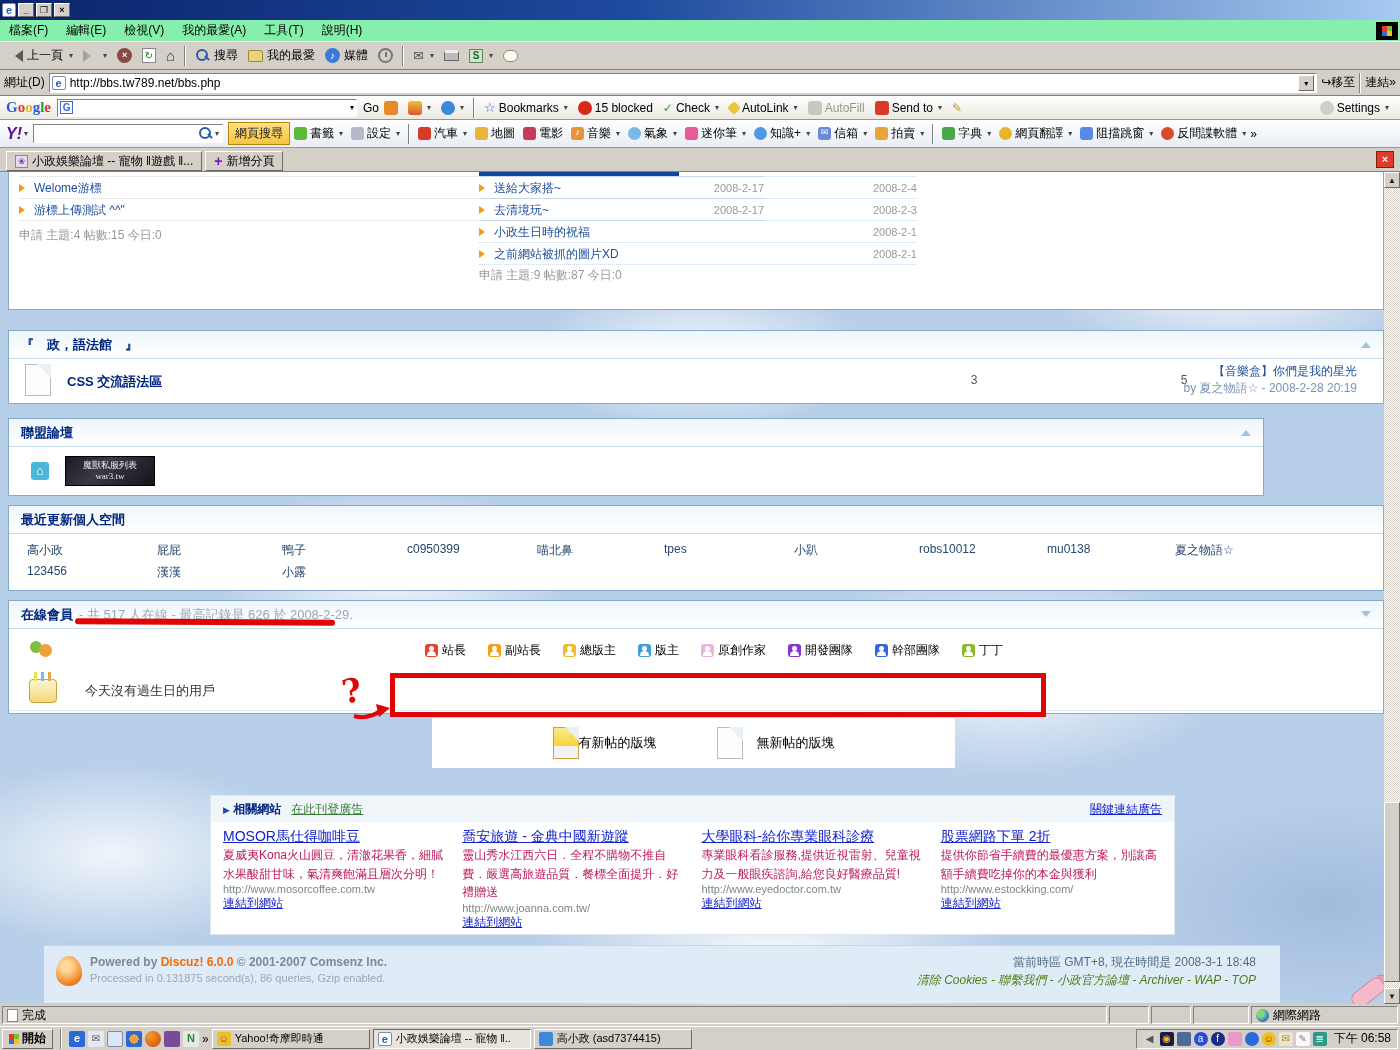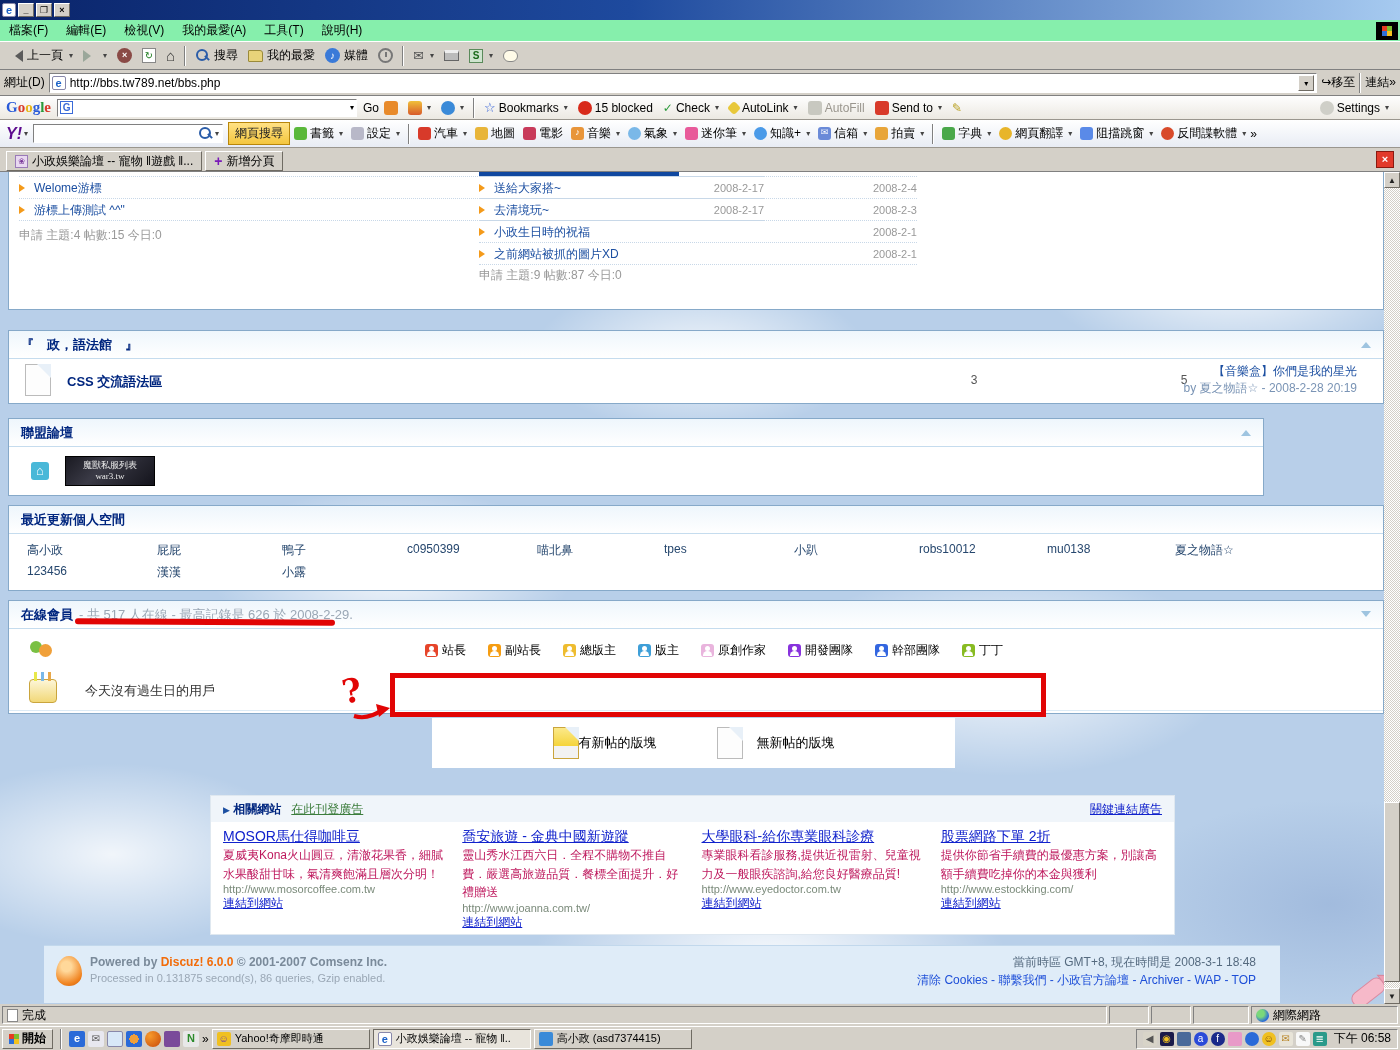--- a/index.html
+++ b/index.html
@@ -582,21 +582,21 @@
 
     <div style="position:absolute;left:0;top:773px;width:1236px;height:58px;background:#dfecf8;border-top:1px solid #c2d8ec;margin-left:44px;">
       <span style="position:absolute;left:12px;top:10px;width:26px;height:30px;background:radial-gradient(circle at 40% 35%,#ffd89a 20%,#f0821e 70%,#c85a0a);border-radius:50% 50% 50% 50%/60% 60% 40% 40%;"></span>
       <div style="position:absolute;left:46px;top:9px;color:#7a8a9a;font-weight:bold;">
         <span>Powered by</span>
         <span style="color:#f26c0a;">Discuz! 6.0.0</span>
         <span>© 2001-2007 Comsenz Inc.</span>
       </div>
       <div style="position:absolute;left:46px;top:26px;color:#9aa7b5;font-size:11px;">Processed in 0.131875 second(s), 86 queries, Gzip enabled.</div>
       <div style="position:absolute;right:24px;top:8px;color:#556a7f;text-align:right;">當前時區 GMT+8, 現在時間是 2008-3-1 18:48</div>
-      <div style="position:absolute;right:24px;top:26px;color:#1d4ed8;text-align:left;">清除 Cookies - 聯繫我們 - 小政官方論壇 - Archiver - WAP - TOP</div>
+      <div style="position:absolute;right:24px;top:26px;color:#4d7c0f;text-align:left;font-style:italic;">清除 Cookies - 聯繫我們 - 小政官方論壇 - Archiver - WAP - TOP</div>
     </div>
 
     <div class="anno" style="left:75px;top:447px;width:260px;height:6px;background:#e10505;border-radius:3px;transform:rotate(.3deg);"></div>
     <div class="anno" style="left:390px;top:501px;width:656px;height:44px;border:5px solid #e10505;"></div>
     <div class="anno" style="left:342px;top:498px;width:34px;height:40px;color:#e10505;font-size:33px;font-weight:bold;transform:rotate(-10deg);font-family:'DejaVu Serif','Liberation Serif',serif;">?</div>
     <svg class="anno" style="left:352px;top:526px;" width="42" height="22" viewBox="0 0 42 22">
       <path d="M2 18 Q 16 22 30 12" stroke="#e10505" stroke-width="4" fill="none"></path>
       <path d="M24 6 L 38 10 L 27 19 Z" fill="#e10505"></path>
     </svg>
     <svg class="anno" style="left:1340px;top:800px;" width="58" height="40" viewBox="0 0 58 40">

